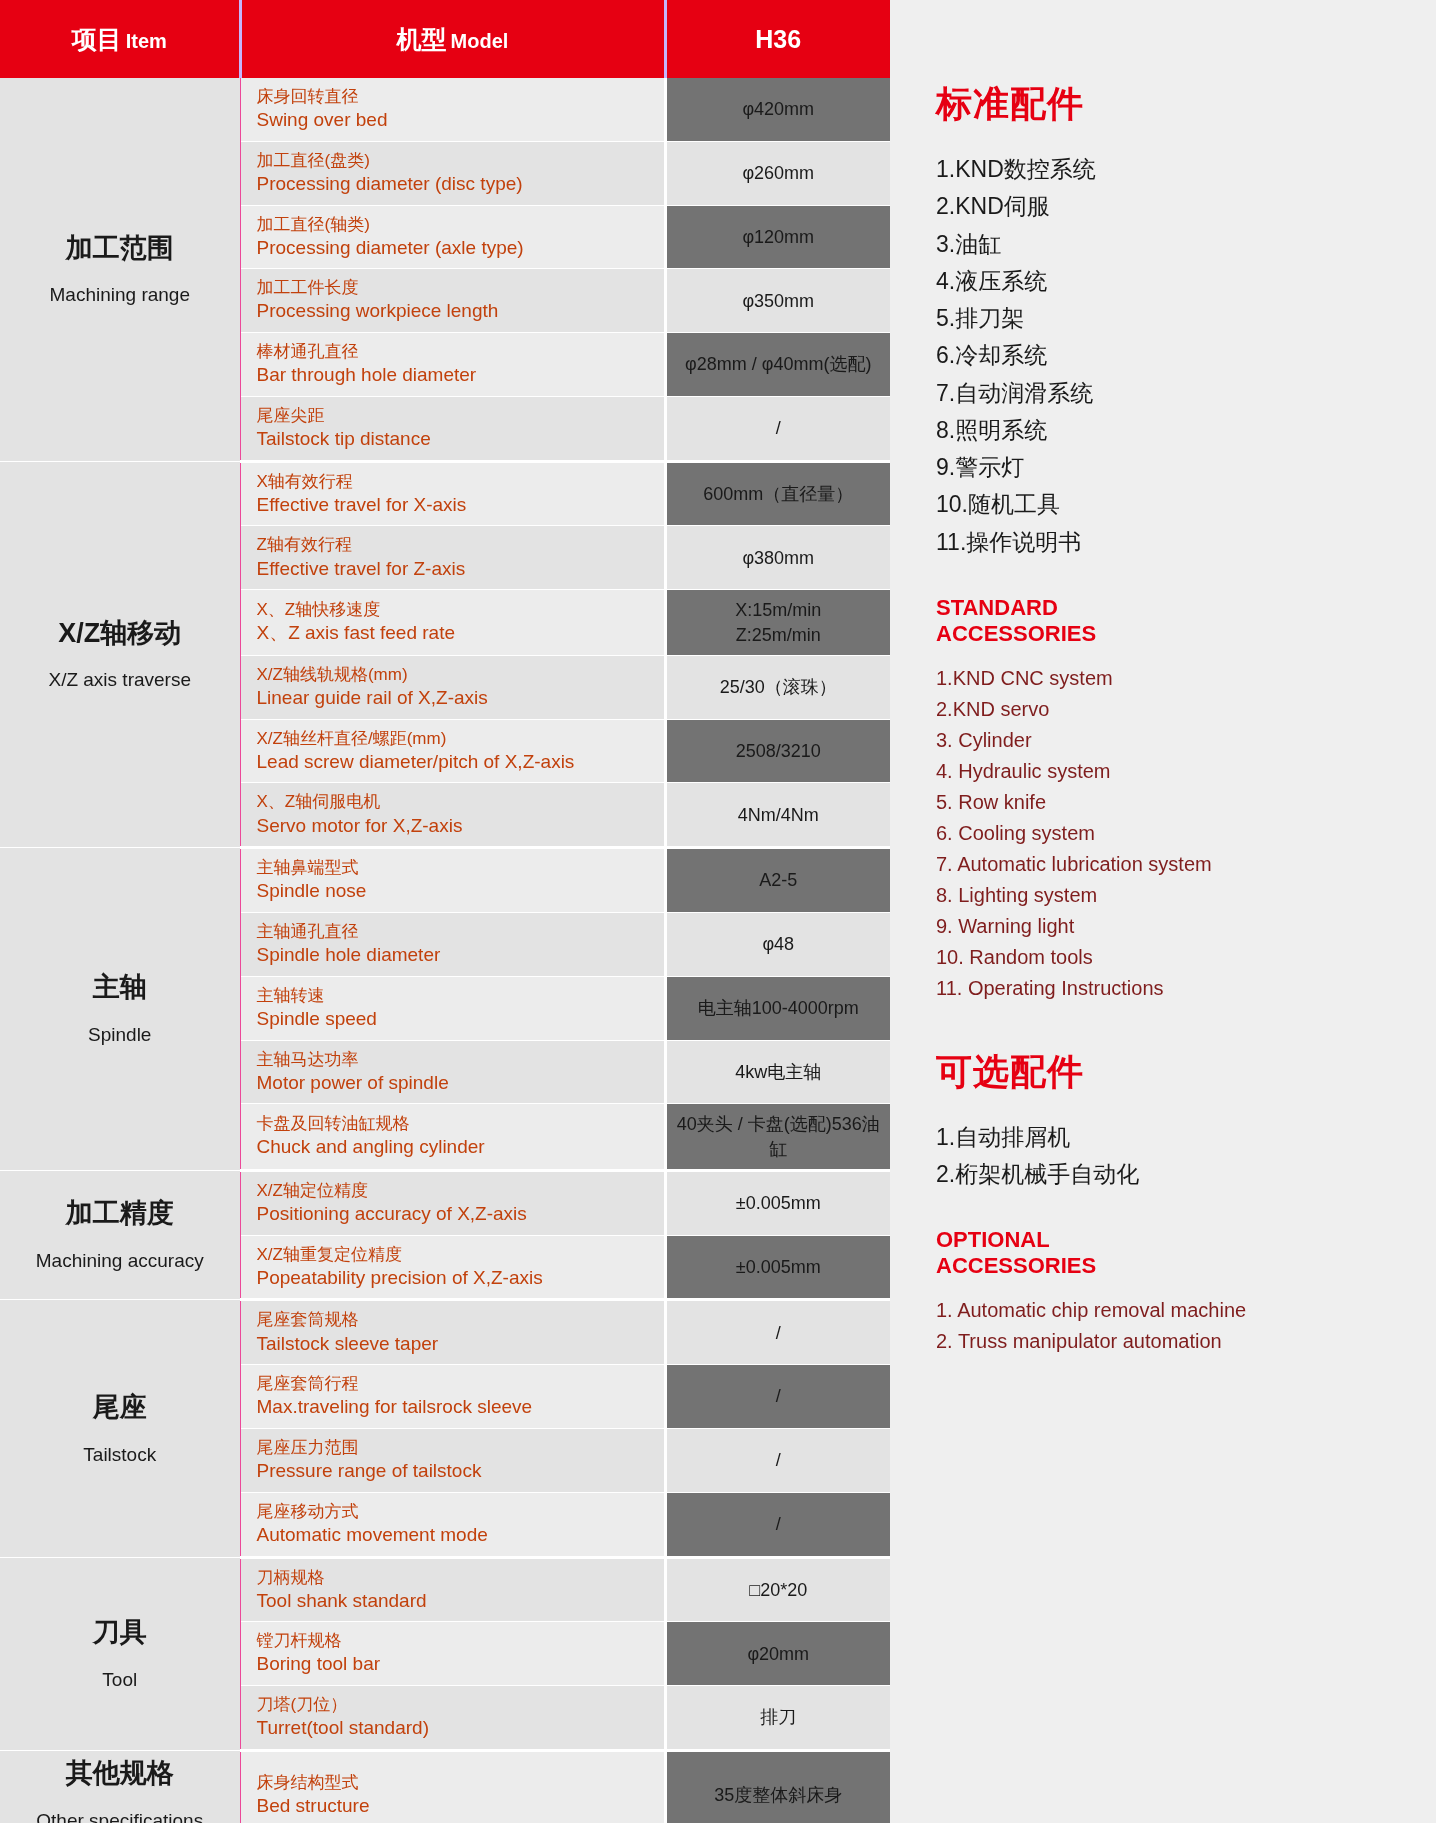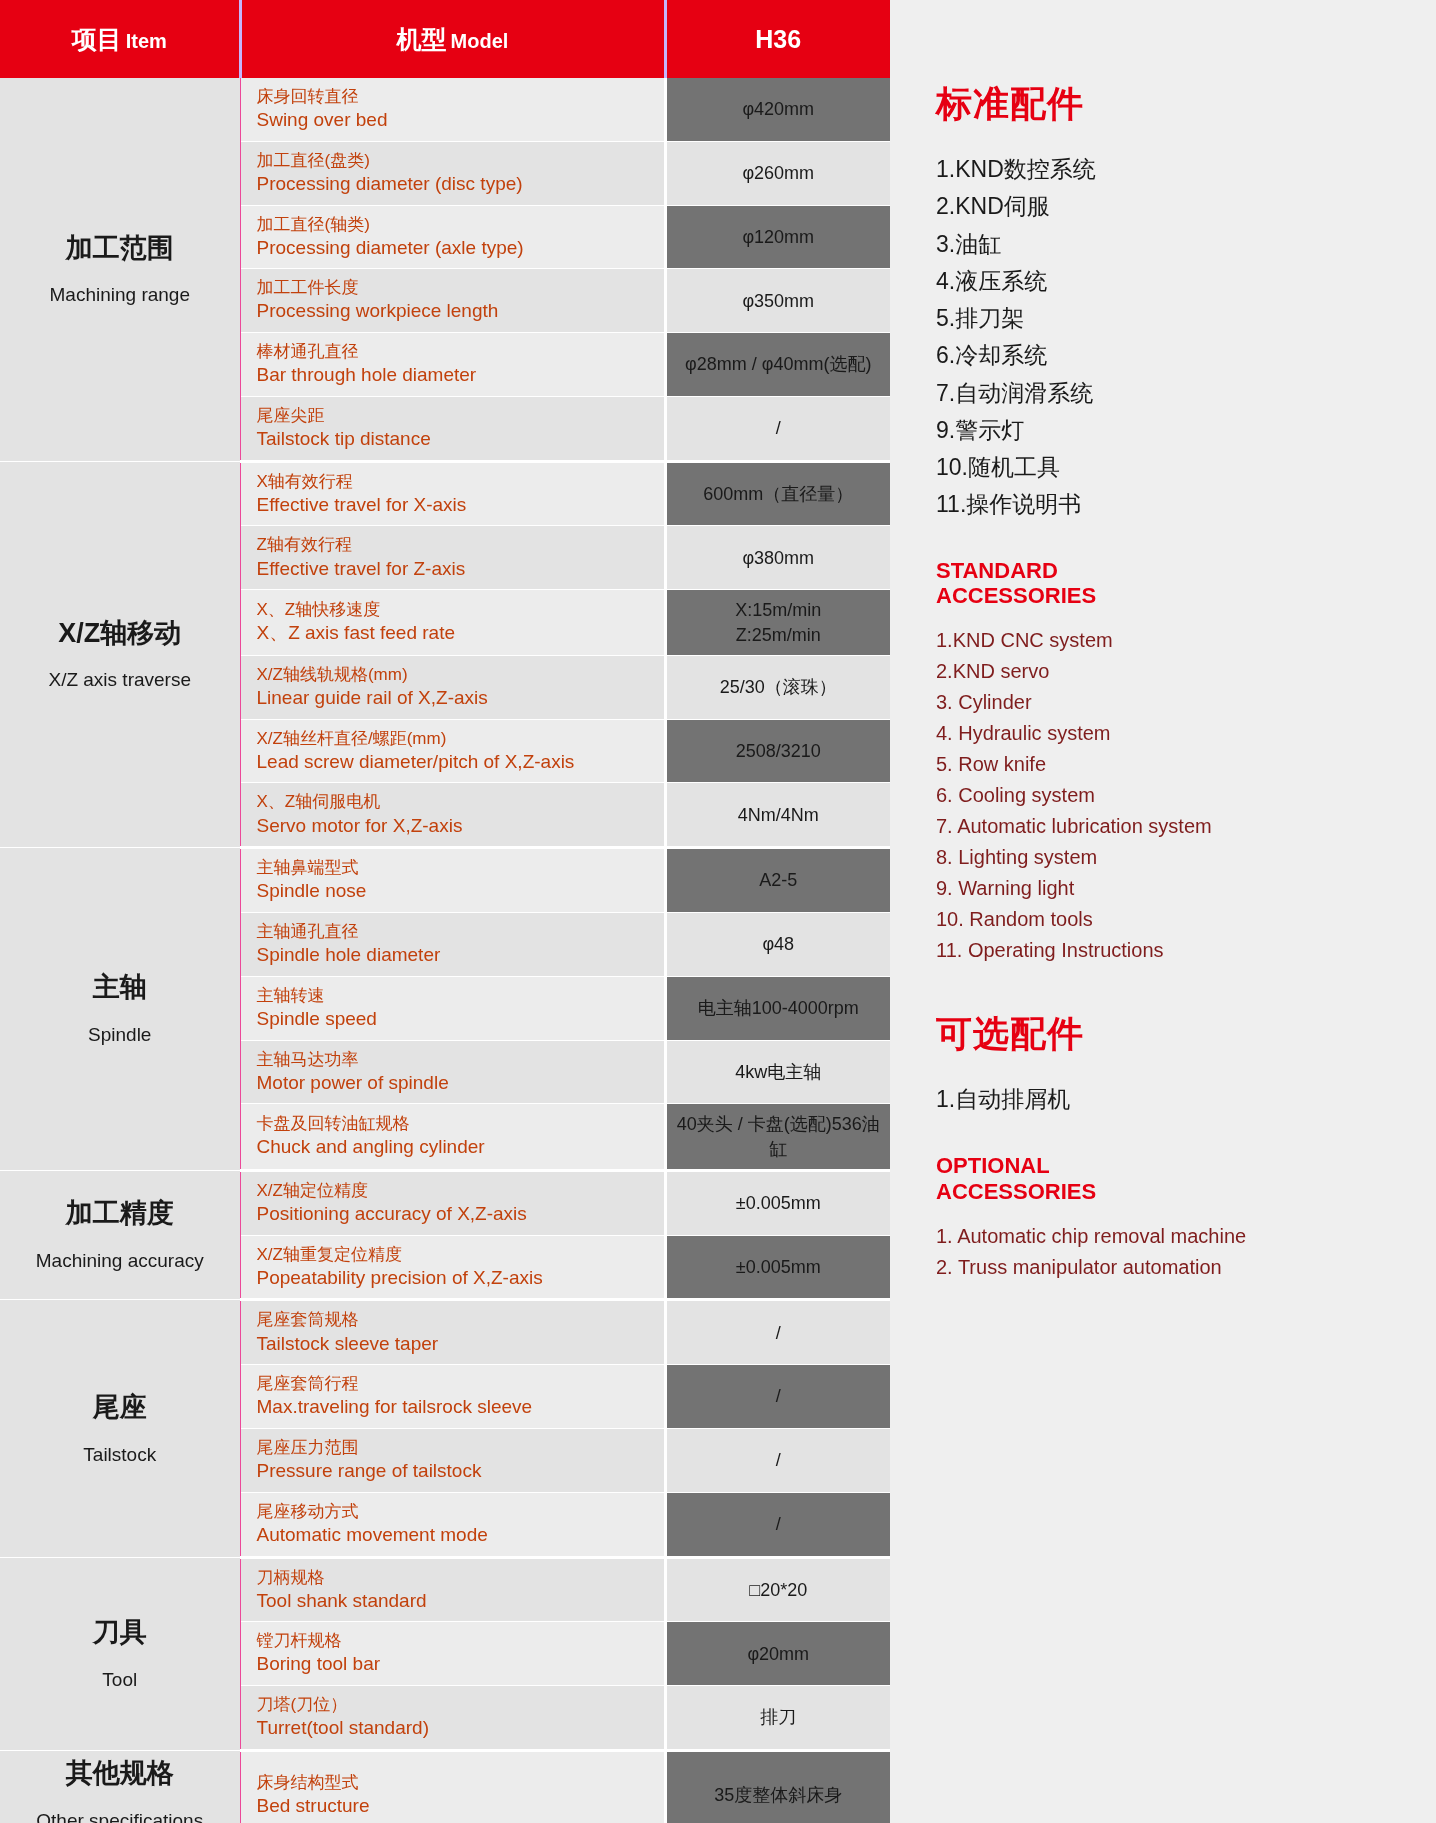--- a/index.html
+++ b/index.html
@@ -456,20 +456,21 @@
   <div class="side">
     <h2 class="cn-head">标准配件</h2>
     <ul class="cn-list" id="std-cn">
         <li>1.KND数控系统</li>
         <li>2.KND伺服</li>
         <li>3.油缸</li>
         <li>4.液压系统</li>
         <li>5.排刀架</li>
         <li>6.冷却系统</li>
         <li>7.自动润滑系统</li>
+        <li>8.照明系统</li>
         <li>9.警示灯</li>
         <li>10.随机工具</li>
         <li>11.操作说明书</li>
       </ul>
 
     <h3 class="en-head" id="std-en-title">STANDARD<br>ACCESSORIES</h3>
     <ul class="en-list" id="std-en">
         <li>1.KND CNC system</li>
         <li>2.KND servo</li>
         <li>3. Cylinder</li>
@@ -481,20 +482,21 @@
         <li>9. Warning light</li>
         <li>10. Random tools</li>
         <li>11. Operating Instructions</li>
       </ul>
 
     <div class="block-gap"></div>
 
     <h2 class="cn-head">可选配件</h2>
     <ul class="cn-list" id="opt-cn">
         <li>1.自动排屑机</li>
+        <li>2.桁架机械手自动化</li>
       </ul>
 
     <h3 class="en-head" id="opt-en-title">OPTIONAL<br>ACCESSORIES</h3>
     <ul class="en-list" id="opt-en">
         <li>1. Automatic chip removal machine</li>
         <li>2. Truss manipulator automation</li>
       </ul>
   </div>
 
 </div>

